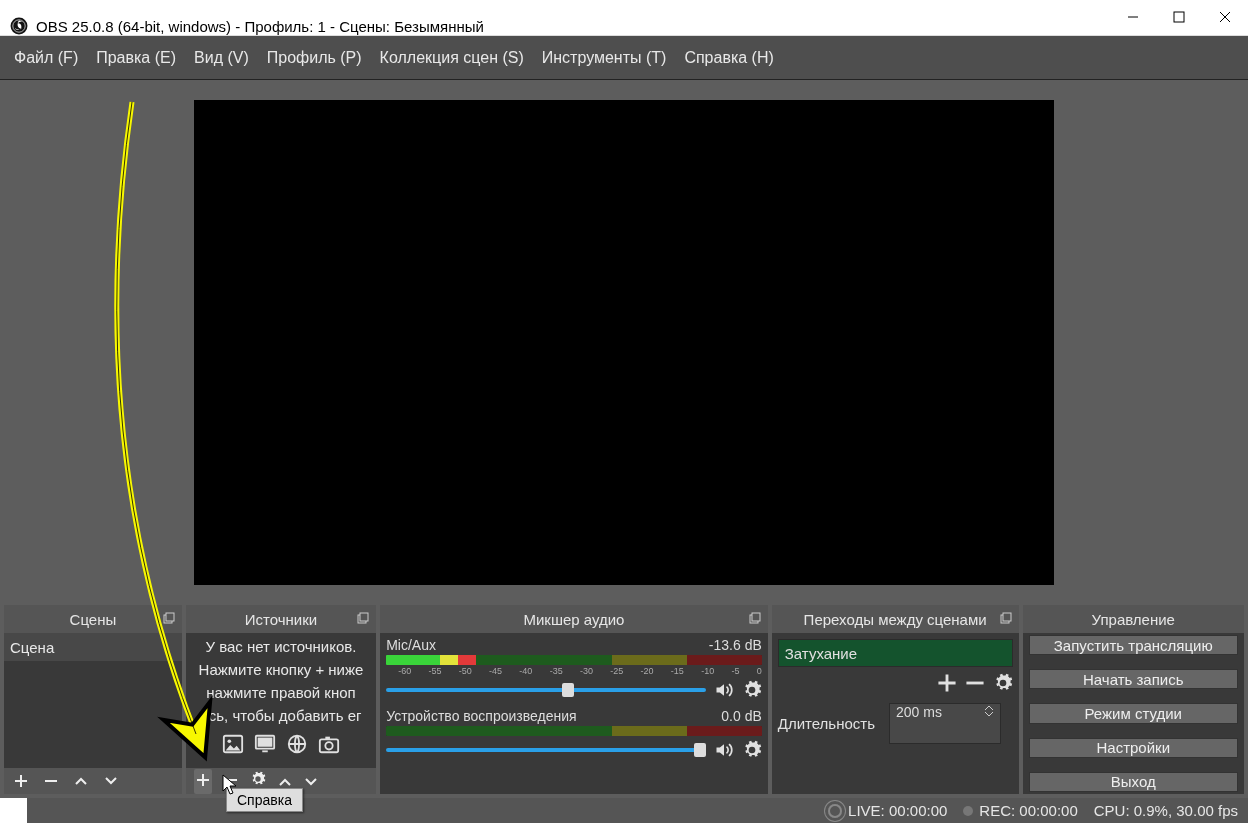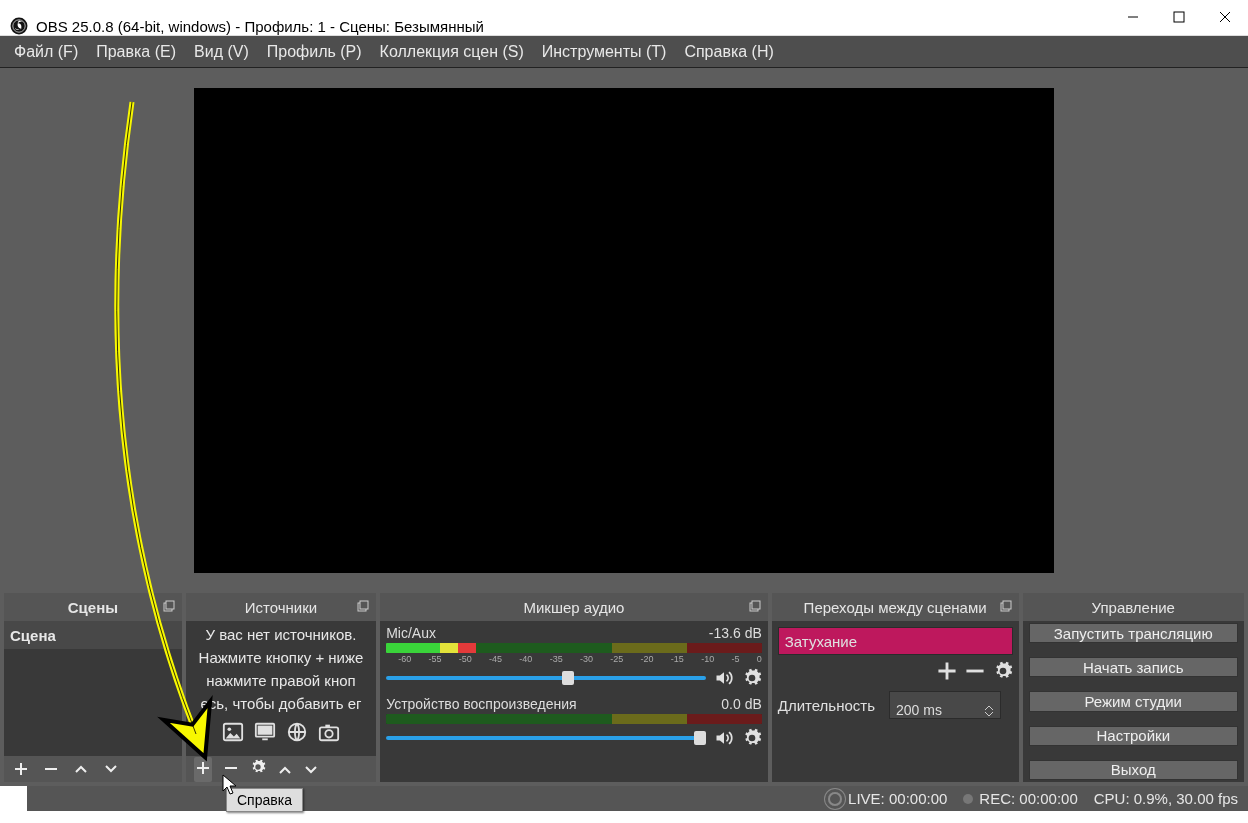--- a/index.html
+++ b/index.html
@@ -1,33 +1,33 @@
 <!DOCTYPE html>
 <html><head>
 <meta charset="utf-8">
 <style>
 * { box-sizing: border-box; margin: 0; padding: 0; font-family: -apple-system, "Segoe UI", Tahoma, sans-serif; }
 html, body { width: 1248px; height: 823px; overflow: hidden; background: #fff; }
 .titlebar { height: 36px; background: #fff; display: flex; align-items: flex-end; border-bottom: 1px solid #ddd; }
 .titlebar .logo { width: 18px; height: 18px; margin: 0 8px 0 10px; }
 .titlebar .title { font-size: 15px; color: #000; flex: 1; }
 .titlebar .winctrl { width: 46px; height: 36px; display: flex; align-items: center; justify-content: center; color: #222; font-size: 14px; cursor: pointer; }
-.menubar { height: 32px; background: #4e4e4e; display: flex; align-items: center; gap: 18px; padding: 0 14px; color: #e8e8e8; font-size: 16px; border-bottom: 1px solid #222; }
+.menubar { height: 44px; background: #4e4e4e; display: flex; align-items: center; gap: 18px; padding: 0 14px; color: #e8e8e8; font-size: 16px; border-bottom: 1px solid #222; }
 .menubar .menu-item { cursor: pointer; white-space: nowrap; }
 .preview-area { height: 525px; background: #5d5d5d; display: flex; align-items: center; justify-content: center; position: relative; }
 .preview-canvas { width: 860px; height: 485px; background: #000; }
 .docks { height: 193px; background: #5d5d5d; display: flex; gap: 4px; padding: 0 4px 4px 4px; }
 
 .dock { display: flex; flex-direction: column; background: #5d5d5d; }
 .dock-header { height: 28px; display: flex; align-items: center; background: #555; color: #e6e6e6; position: relative; }
 .dock-header .dock-title { flex: 1; text-align: center; font-size: 15px; }
 .dock-header .dock-dup { position: absolute; right: 6px; top: 6px; color: #ccc; }
 .dock-body { flex: 1; background: #393939; color: #e8e8e8; overflow: hidden; position: relative; }
 
-.scenes-dock { width: 183px; font-weight: bold; }
+.scenes-dock { width: 183px; }
 .scene-row { height: 28px; display: flex; align-items: center; padding: 0 6px; background: #484848; font-size: 15px; }
 .toolbar { height: 26px; background: #555; display: flex; align-items: center; gap: 12px; padding: 0 8px; color: #eee; font-size: 18px; }
 .toolbar .tool { cursor: pointer; display:flex; align-items:center; justify-content:center; width:18px; height:18px; }
 
 .sources-dock { width: 196px; }
 .sources-body { background: #393939; color: #e8e8e8; font-size: 15px; line-height: 23px; padding: 2px 4px; }
 .sources-hint { text-align: center; white-space: nowrap; overflow: hidden; }
 .sources-body .icon-row { display: flex; justify-content: center; gap: 6px; margin-top: 6px; }
 .src-icon { width: 26px; height: 22px; fill: #e0e0e0; }
 .sources-toolbar { height: 26px; background: #555; display: flex; align-items: center; gap: 12px; padding: 0 8px; color: #eee; font-size: 18px; }
@@ -42,23 +42,23 @@
 .vu-bg { position: absolute; inset: 0; background: linear-gradient(to right, #1e5b1e 0%, #1e5b1e 60%, #6b6b1b 60%, #6b6b1b 80%, #6b1b1b 80%, #6b1b1b 100%); }
 .vu-fill { position: absolute; inset: 0 auto 0 0; background: linear-gradient(to right, #3ad43a 0%, #3ad43a 60%, #e3e33a 60%, #e3e33a 80%, #e33a3a 80%, #e33a3a 100%); }
 .vu-ticks { display: flex; justify-content: space-between; font-size: 9px; color: #aaa; margin-top: 1px; margin-left: 12px; }
 .vol-row { display: flex; align-items: center; gap: 8px; margin-top: 4px; }
 .vol-slider { flex: 1; height: 4px; background: #2aa0e8; position: relative; border-radius: 2px; }
 .vol-slider .thumb { position: absolute; top: -5px; width: 12px; height: 14px; background: #ddd; border-radius: 2px; }
 .ctrl-icon { width: 20px; height: 20px; fill: #e0e0e0; cursor: pointer; }
 
 .transitions-dock { width: 254px; }
 .trans-body { padding: 6px; font-size: 15px; color: #e0e0e0; }
-.trans-select { height: 28px; background: #be185d; display: flex; align-items: center; padding: 0 6px; border: 1px solid #2b2b2b; }
+.trans-select { height: 28px; background: #14532d; display: flex; align-items: center; padding: 0 6px; border: 1px solid #2b2b2b; }
 .trans-row { display: flex; align-items: center; gap: 14px; margin-top: 10px; }
-.trans-input { width: 112px; height: 28px; background: #484848; border: 1px solid #2b2b2b; color: #ddd; padding: 0 6px; display: flex; align-items: flex-end; justify-content: space-between; font-size: 14px; }
+.trans-input { width: 112px; height: 41px; background: #484848; border: 1px solid #2b2b2b; color: #ddd; padding: 0 6px; display: flex; align-items: flex-start; justify-content: space-between; font-size: 14px; }
 .trans-actions { display: flex; align-items: center; gap: 8px; justify-content: flex-end; }
 .trans-actions .ticon { width: 20px; height: 20px; fill: #e0e0e0; cursor: pointer; }
 
 .controls-dock { width: 228px; }
 .controls-body { padding: 2px 6px; display: flex; flex-direction: column; gap: 14px; }
 .ctrl-btn { height: 25px; background: #666; border: 1px solid #333; color: #eee; font-size: 15px; display: flex; align-items: center; justify-content: center; cursor: pointer; }
 
 .statusbar { height: 25px; background: #555; color: #e6e6e6; display: flex; align-items: center; font-size: 15px; padding: 0 10px; gap: 16px; justify-content: flex-end; position: relative; margin-left: 27px; }
 .statusbar .sb-item { display: flex; align-items: center; gap: 6px; }
 .dot { width: 10px; height: 10px; border-radius: 50%; background: #777; }

